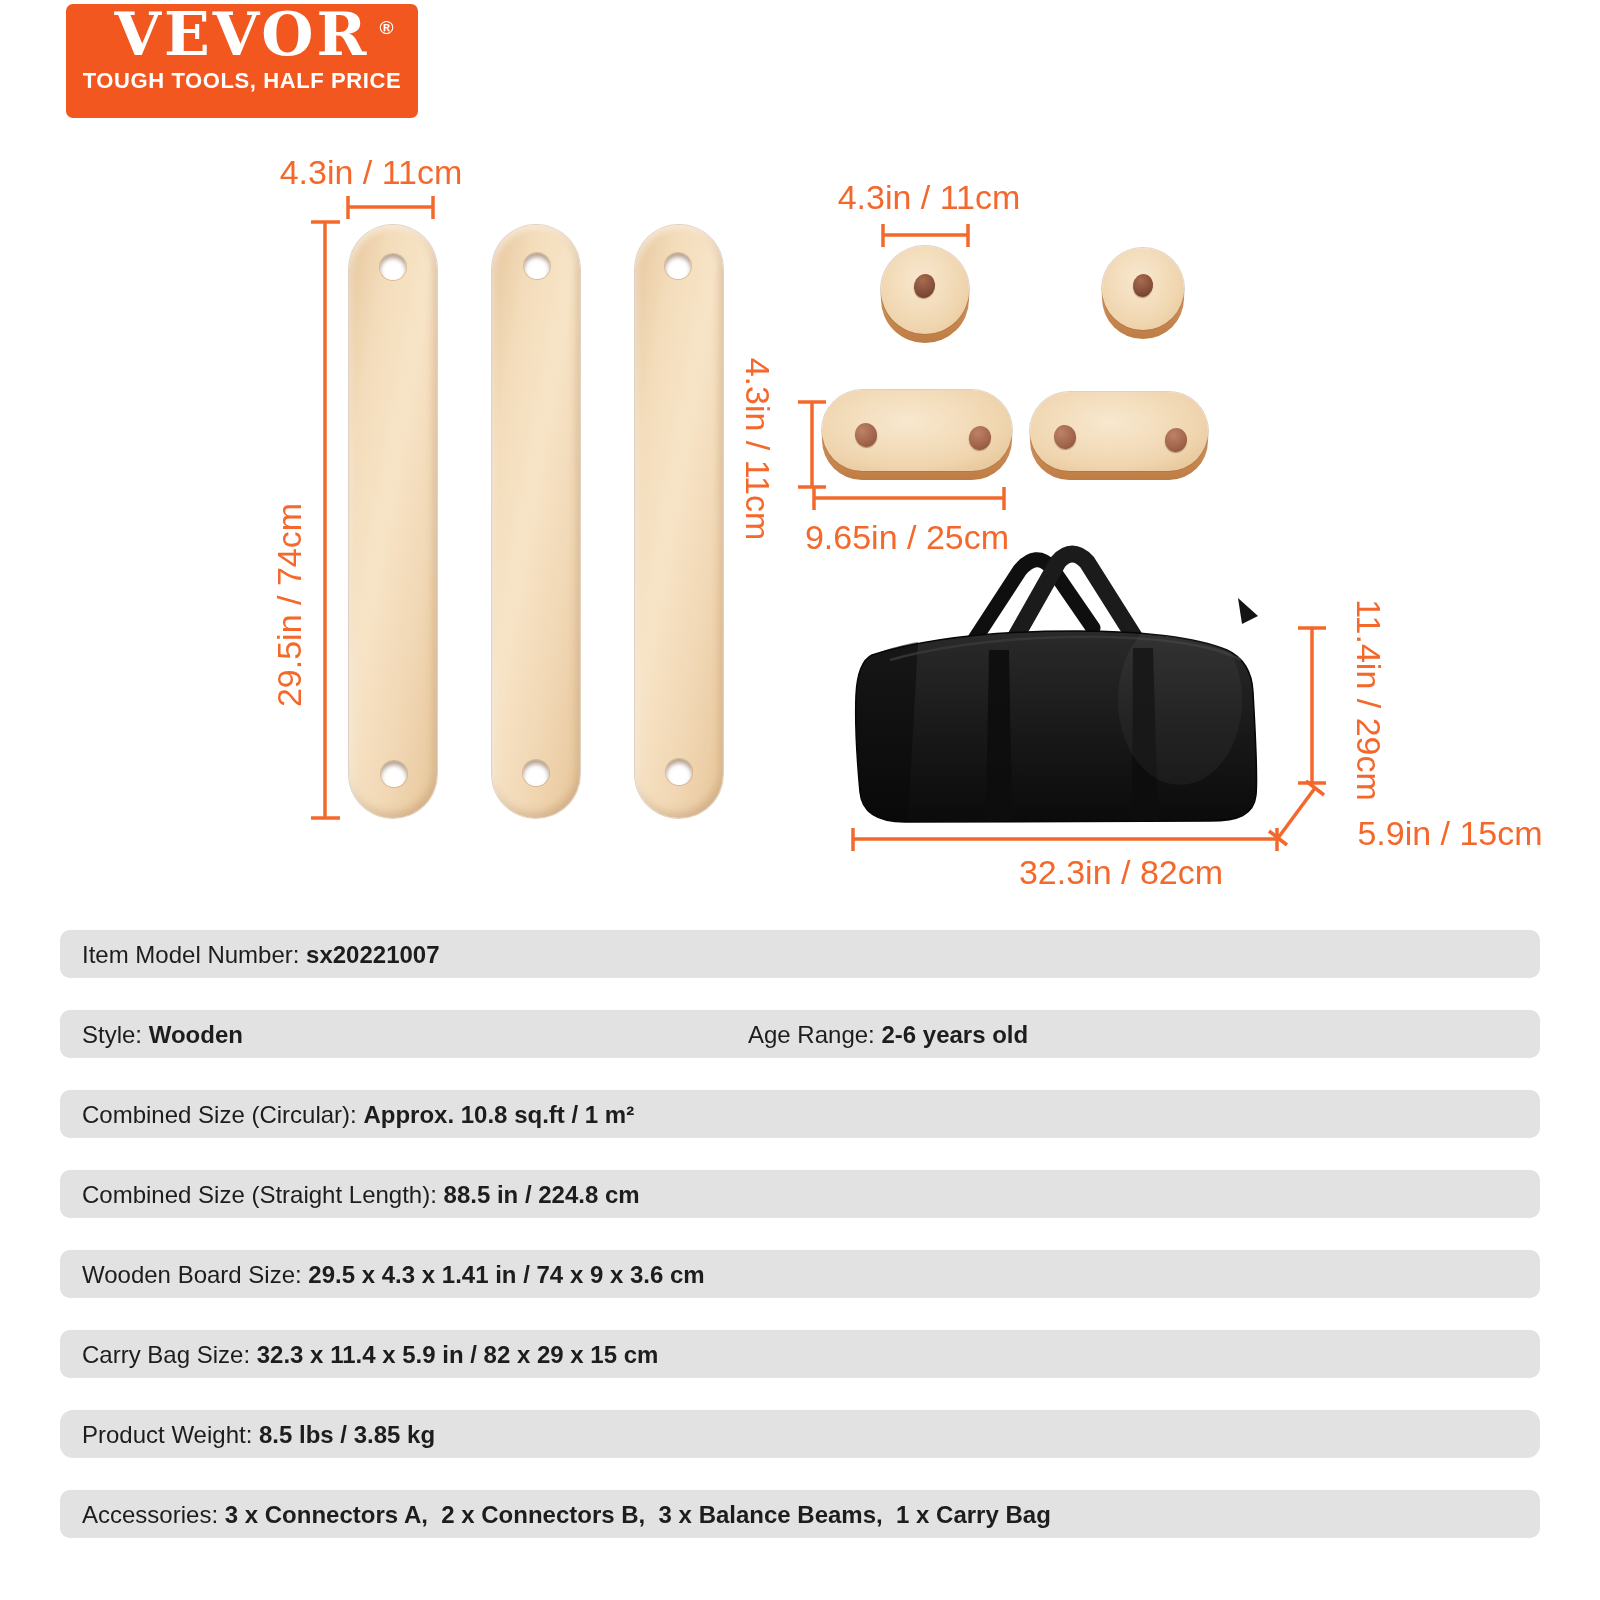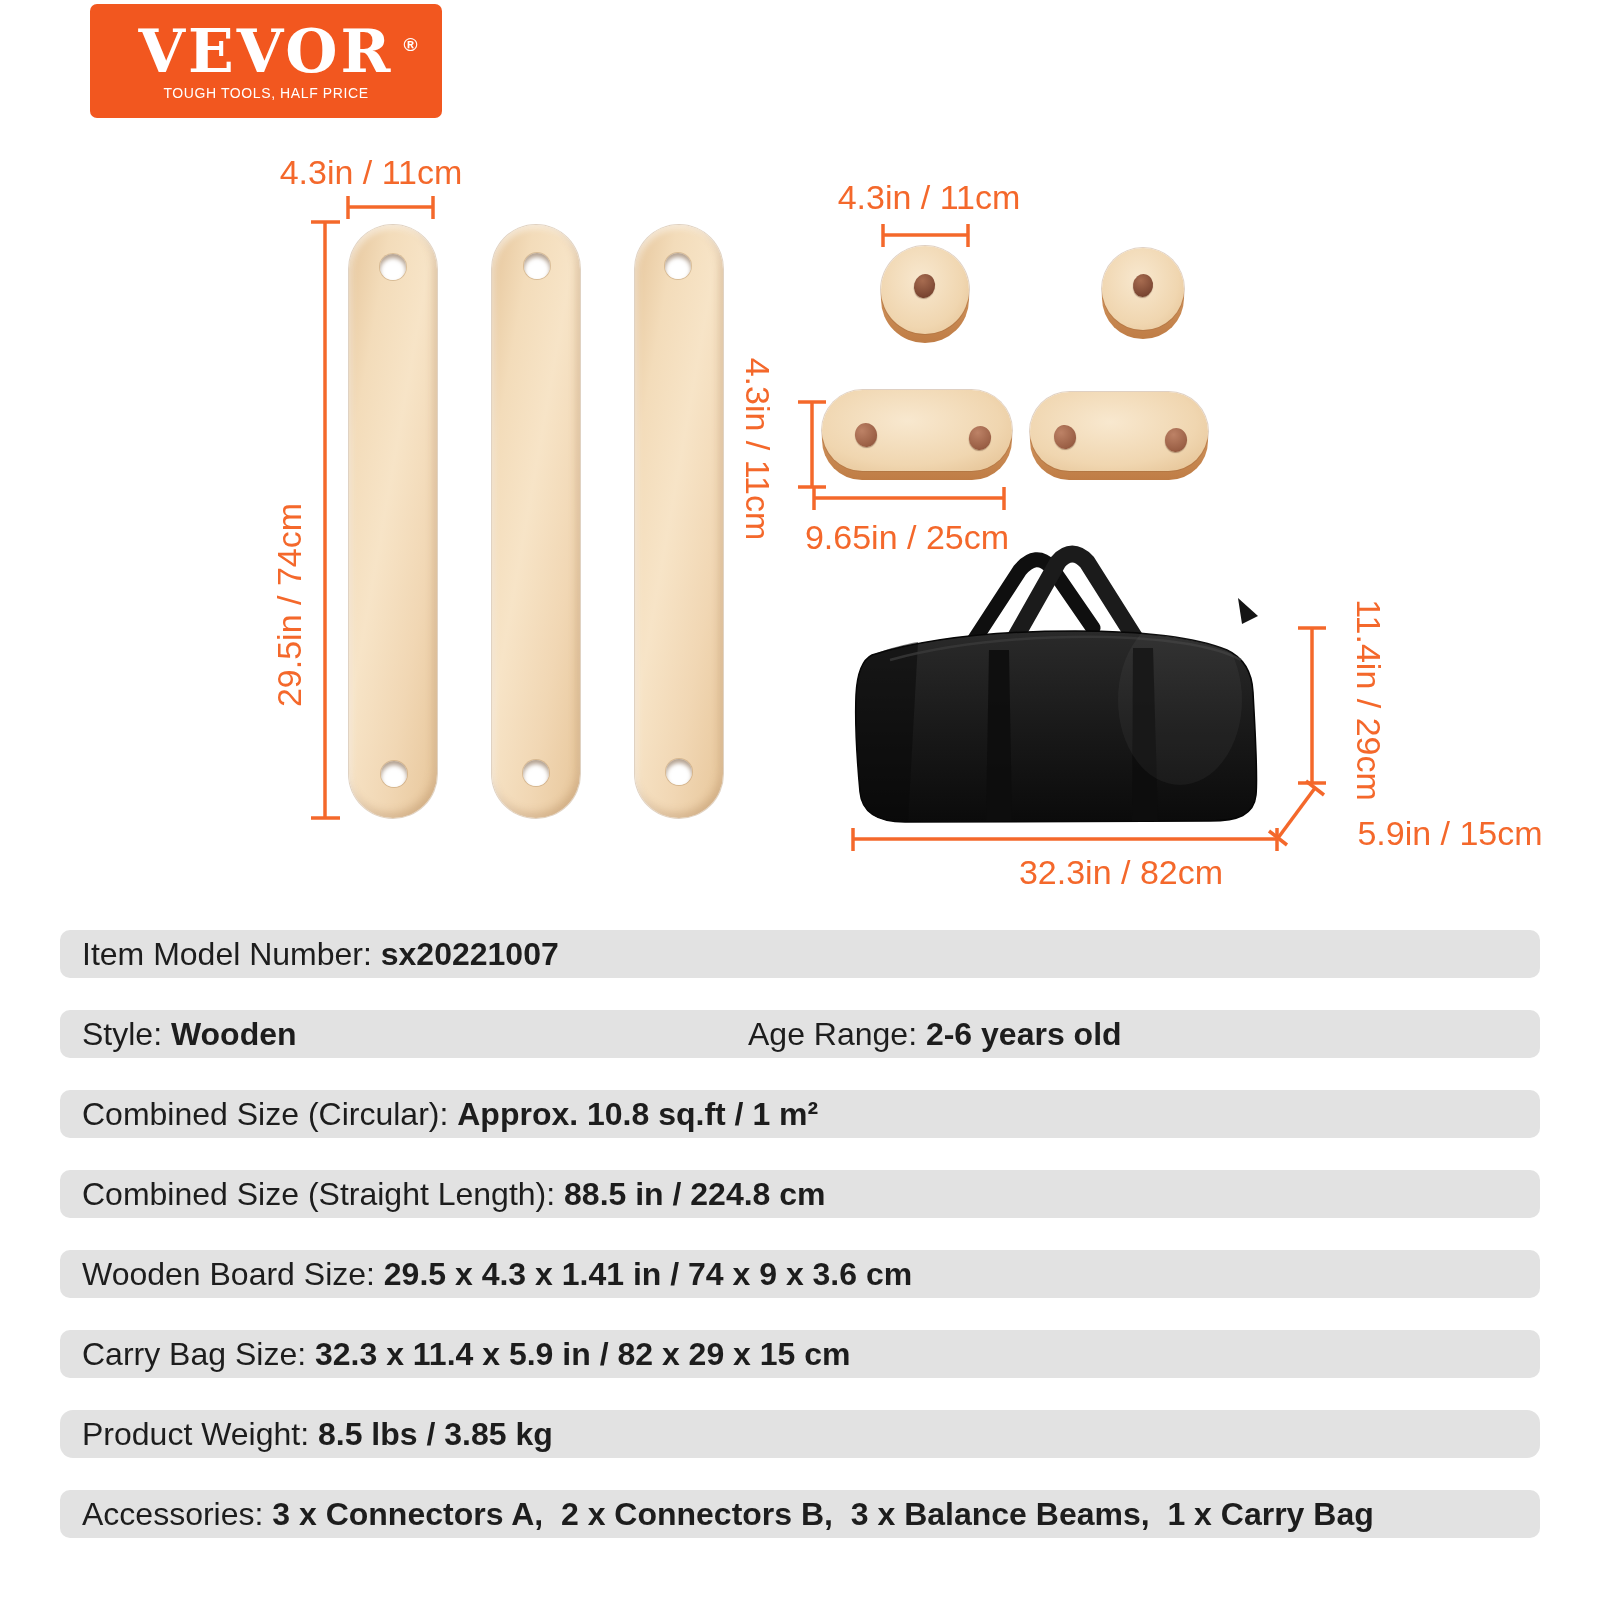--- a/index.html
+++ b/index.html
@@ -3,27 +3,27 @@
 <meta charset="utf-8">
 <style>
   html,body{margin:0;padding:0;background:#fff;}
   #canvas{
     position:relative;width:1600px;height:1600px;background:#ffffff;overflow:hidden;
     font-family:"Liberation Sans", sans-serif;
   }
   
   .logo{
     position:absolute;left:66px;top:4px;width:352px;height:114px;border-radius:7px;
-    background:#F2571F;display:flex;flex-direction:column;align-items:center;justify-content:center;gap:4px;margin-left:24px;
+    background:#F2571F;display:flex;flex-direction:column;align-items:center;justify-content:flex-start;gap:4px;
   }
   .logo .brand-line{position:relative;color:#fff;font-family:"DejaVu Serif",serif;font-weight:900;
     font-size:60px;letter-spacing:3px;line-height:60px;}
   .logo .reg{position:absolute;top:-6px;right:-24px;font-size:19px;font-weight:700;
     font-family:"Liberation Sans",sans-serif;letter-spacing:0;}
-  .logo .tagline{color:#fff;font-size:14px;font-weight:400;letter-spacing:.6px;white-space:nowrap;}
+  .logo .tagline{color:#fff;font-size:22px;font-weight:700;letter-spacing:.6px;white-space:nowrap;}
   
   .board{
     position:absolute;top:225px;width:88px;height:593px;border-radius:44px;
     background:linear-gradient(100deg,#e6c69c 0%,#f3dcba 22%,#f7e4c7 45%,#f1d7b4 72%,#e7c69a 100%);
     box-shadow:inset -3px -5px 8px rgba(150,105,60,.28), inset 2px 3px 6px rgba(255,255,255,.55),
                0 0 0 1px rgba(166,125,80,.35);
   }
   .hole{
     position:absolute;width:26px;height:26px;border-radius:50%;background:#fff;
     box-shadow:inset 0 4px 4px rgba(120,88,56,.55), inset 0 -1px 2px rgba(255,255,255,.8),
@@ -47,21 +47,21 @@
     position:absolute;color:#F4682B;font-size:34px;line-height:34px;white-space:nowrap;
     transform:translate(-50%,-50%);
   }
   .dim-label.rot-ccw{transform:translate(-50%,-50%) rotate(-90deg);}
   .dim-label.rot-cw{transform:translate(-50%,-50%) rotate(90deg);}
   svg.overlay{position:absolute;left:0;top:0;}
   
   .spec-row{
     position:absolute;left:60px;width:1480px;height:48px;border-radius:10px;background:#E2E2E2;
   }
-  .spec-col{position:absolute;top:0;height:33px;line-height:49px;font-size:32px;color:#1d1d1d;white-space:pre;}
+  .spec-col{position:absolute;top:0;height:33px;line-height:49px;font-size:24px;color:#1d1d1d;white-space:pre;}
   .spec-col.col0{left:22px;}
   .spec-col.col1{left:688px;}
   .spec-value{font-weight:700;}
 </style>
 </head>
 <body>
 
 <div id="canvas">
 
   <div class="logo">

